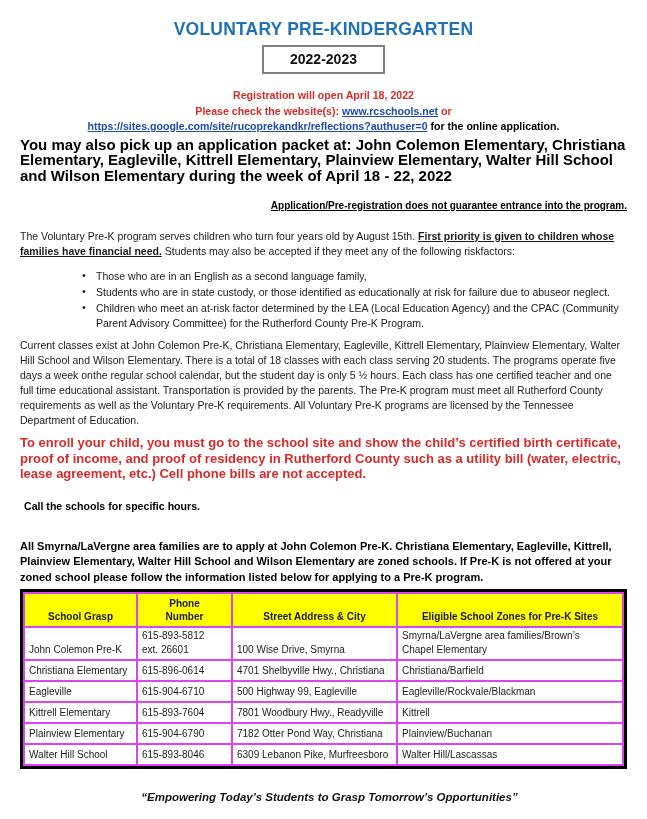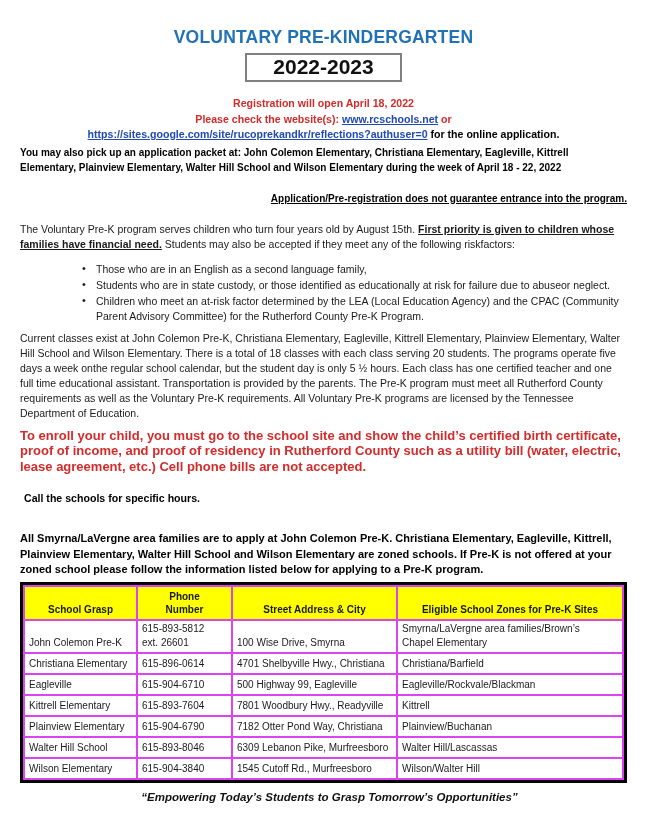--- a/index.html
+++ b/index.html
@@ -13,21 +13,21 @@
     font-family: "Liberation Sans", sans-serif;
     color: #000000;
     overflow: hidden;
     position: relative;
   }
   .page {
     width: 647px;
     height: 819px;
     position: relative;
     box-sizing: border-box;
-    padding: 12px 20px;
+    padding: 4px 20px;
   }
 
   
   .title-block {
     padding-top: 14px;
     text-align: center;
   }
   .doc-title-line {
     color: #2071b5;
     font-weight: bold;
@@ -37,21 +37,21 @@
   }
   .year-box-wrap {
     margin-top: 4px;
     display: flex;
     justify-content: center;
   }
   .year-box {
     border: 2px solid #808080;
     padding: 2px 26px 3px 26px;
     font-weight: bold;
-    font-size: 21px;
+    font-size: 14px;
     line-height: 20px;
     color: #111111;
   }
 
   
   .reg-block {
     margin-top: 14px;
     text-align: center;
     font-size: 10.6px;
     font-weight: bold;
@@ -60,21 +60,21 @@
   .reg-red { color: #d42b2b; }
   .link {
     color: #1f49b5;
     text-decoration: underline;
   }
   .reg-black { color: #000000; }
 
   .pickup {
     margin-top: 2px;
     text-align: left;
-    font-size: 10px;
+    font-size: 15px;
     font-weight: bold;
     line-height: 15.5px;
     color: #000000;
   }
 
   
   .guarantee {
     margin-top: 15px;
     text-align: right;
     font-size: 10px;
@@ -301,25 +301,19 @@
           <td>615-904-6790</td>
           <td>7182 Otter Pond Way, Christiana</td>
           <td>Plainview/Buchanan</td>
         </tr>
         <tr>
           <td>Walter Hill School</td>
           <td>615-893-8046</td>
           <td>6309 Lebanon Pike, Murfreesboro</td>
           <td>Walter Hill/Lascassas</td>
         </tr>
-        <tr>
-          <td>Wilson Elementary</td>
-          <td>615-904-3840</td>
-          <td>1545 Cutoff Rd., Murfreesboro</td>
-          <td>Wilson/Walter Hill</td>
-        </tr>
       </tbody>
     </table>
   </div>
 
   <div class="footer-quote">“Empowering Today’s Students to Grasp Tomorrow’s Opportunities”</div>
 
 </div>
 
 </body></html>

